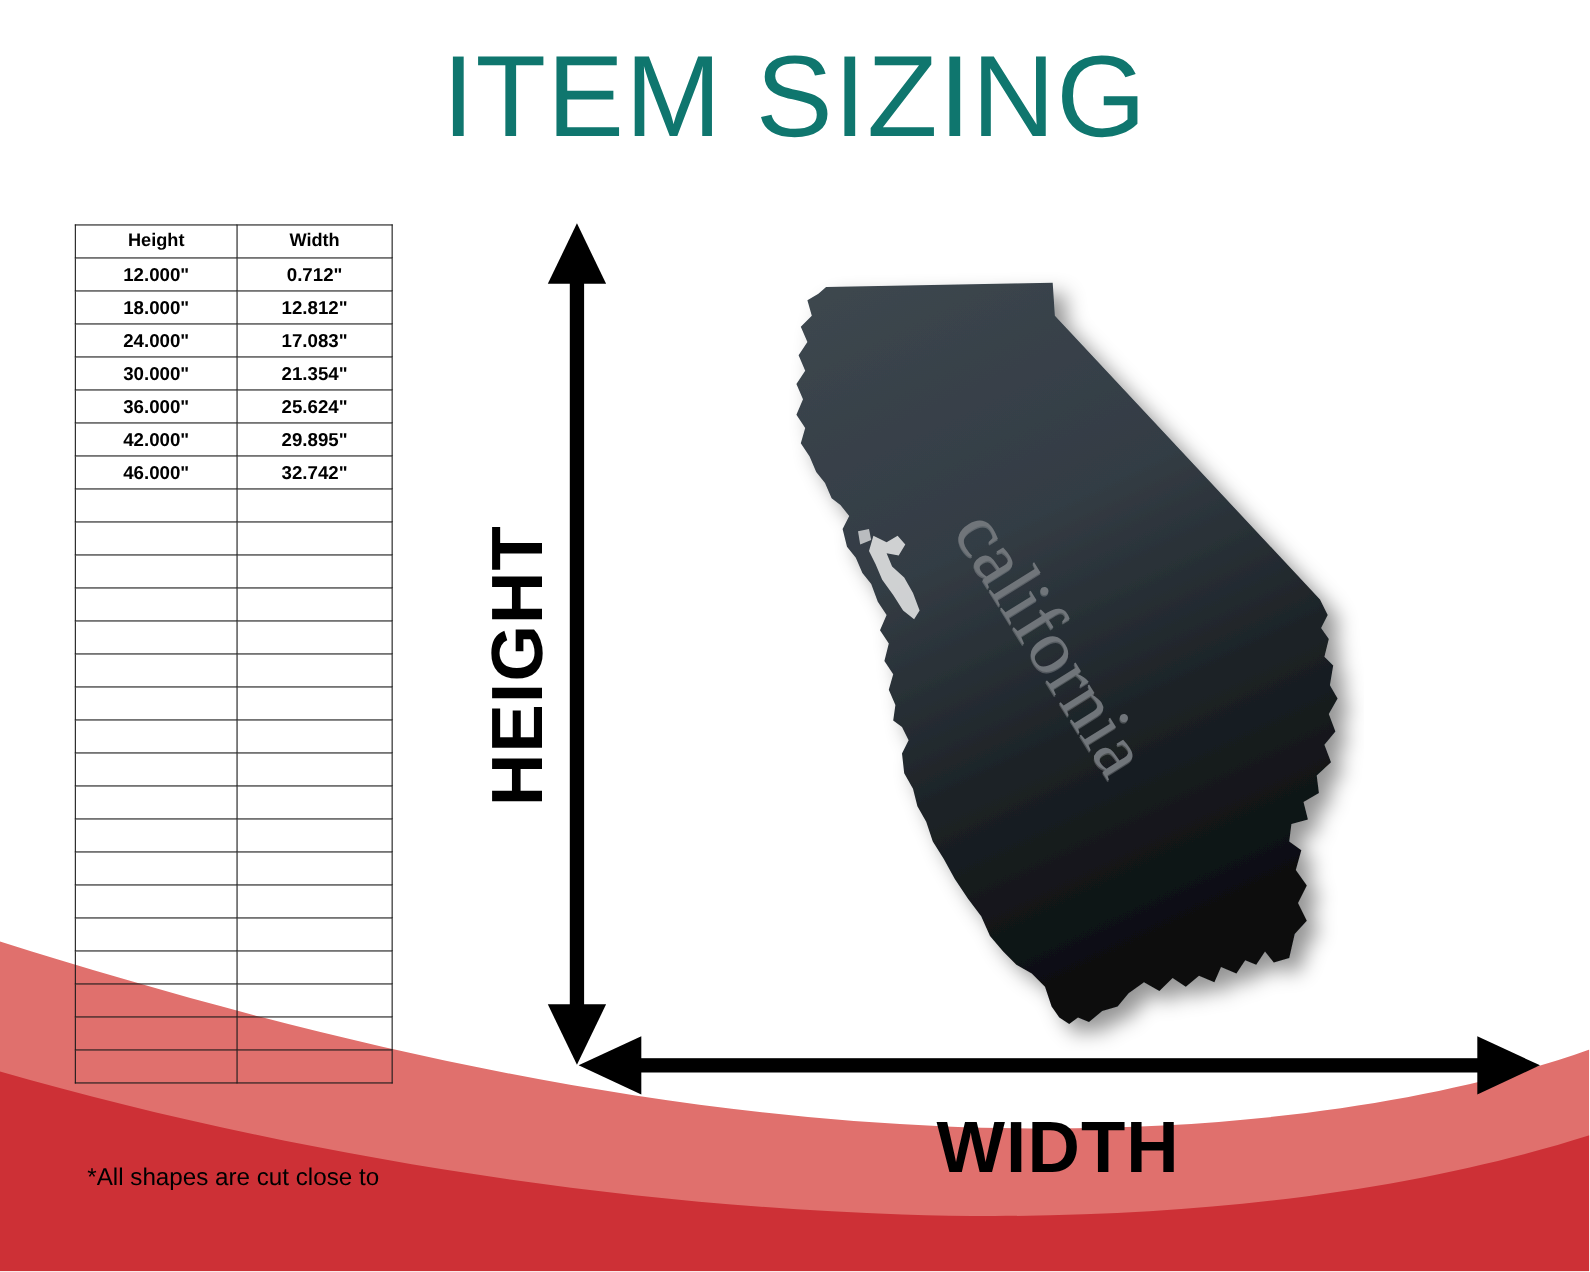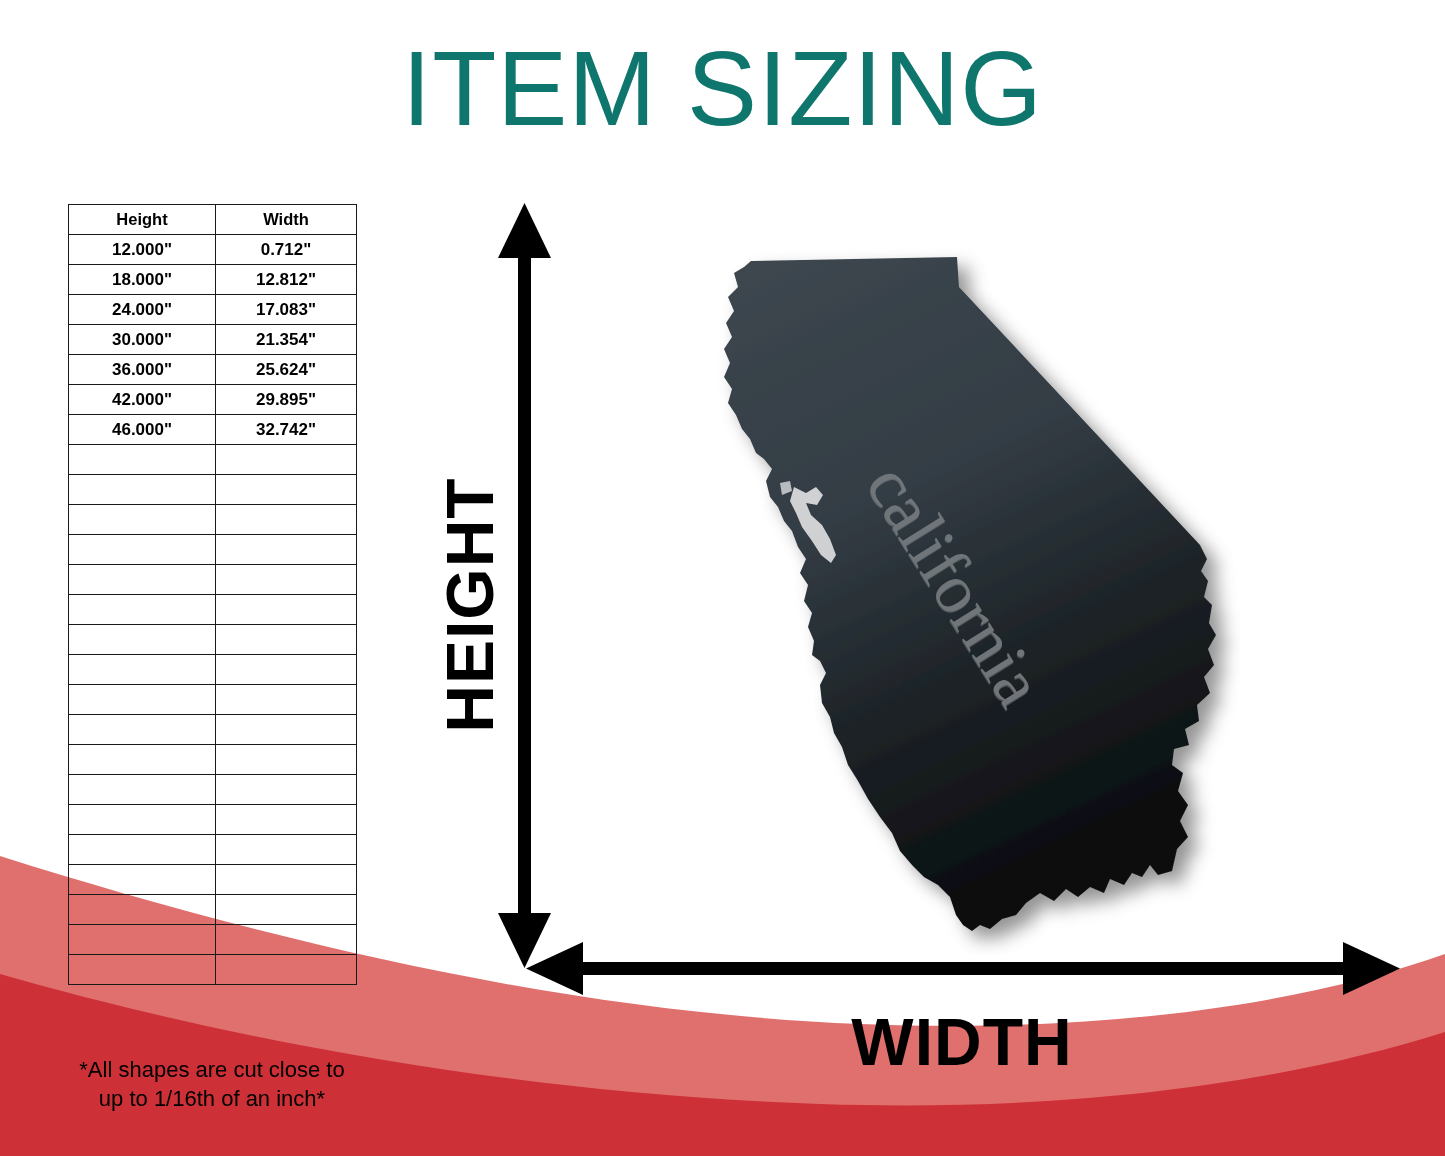--- a/index.html
+++ b/index.html
@@ -275,21 +275,20 @@
         </tr>
         <tr class="empty-row">
           <td></td>
           <td></td>
         </tr>
       </tbody>
   </table>
 
   <div id="footnote">
     <div>*All shapes are cut close to</div>
-    <div>up to 1/16th of an inch*</div>
   </div>
 
   <svg id="state-shape" viewBox="0 0 560 730" aria-hidden="true">
     <defs>
       <linearGradient id="stateGrad" x1="0" y1="0" x2="0.35" y2="1">
         <stop offset="0%" stop-color="#3d474f"></stop>
         <stop offset="42%" stop-color="#333c44"></stop>
         <stop offset="72%" stop-color="#1c2226"></stop>
         <stop offset="100%" stop-color="#0b0e10"></stop>
       </linearGradient>

